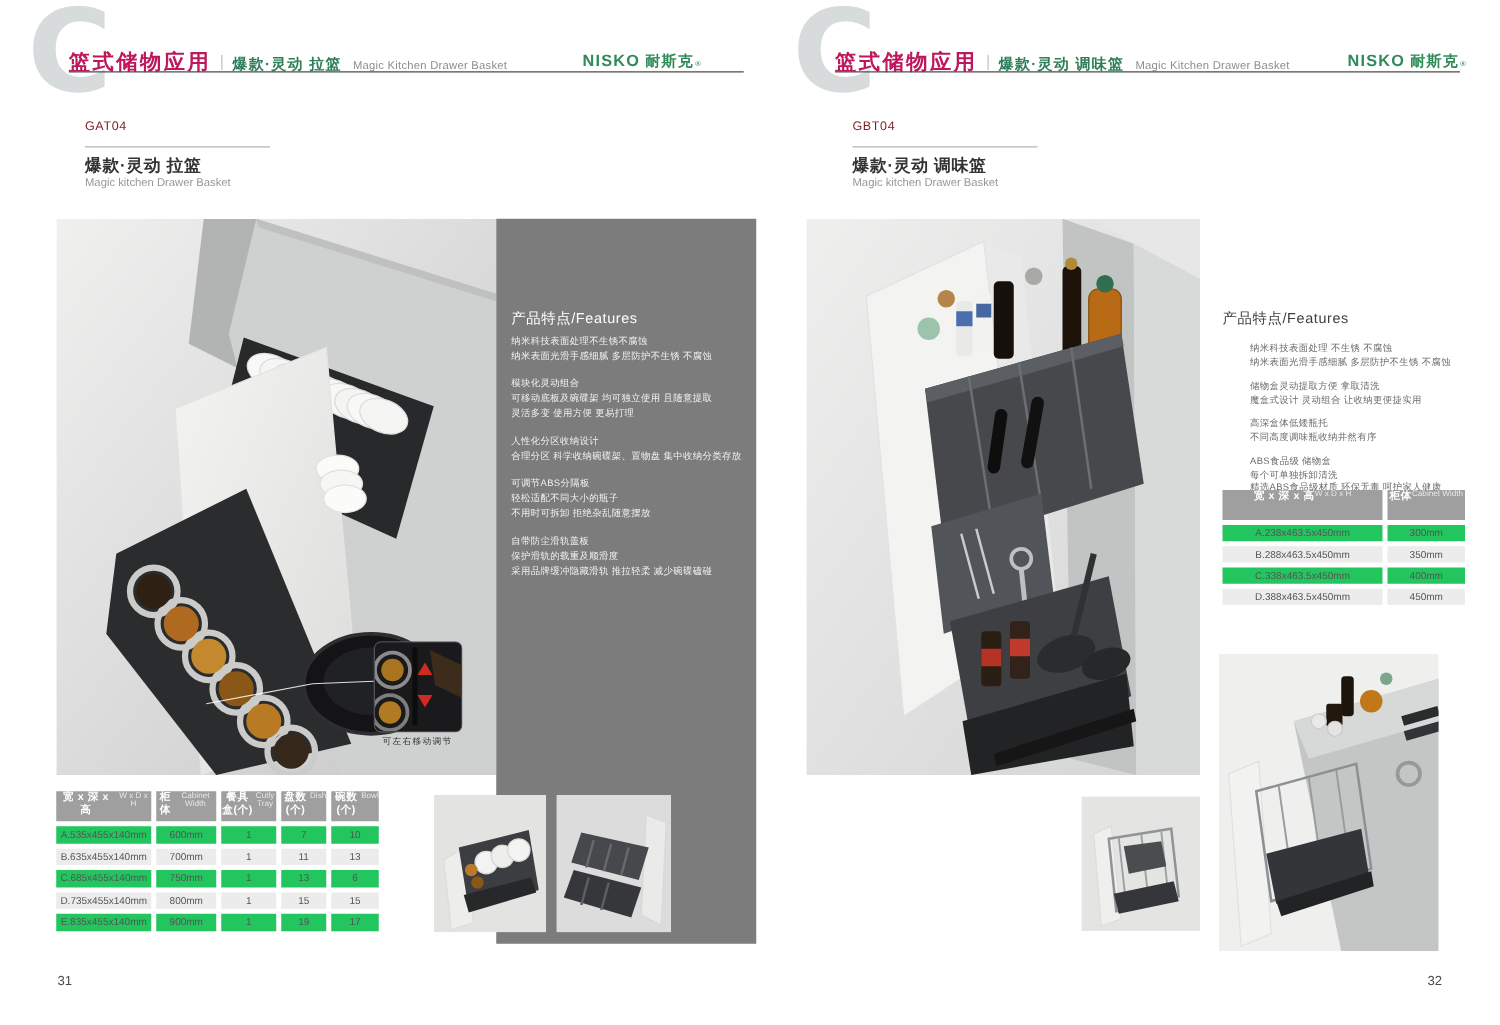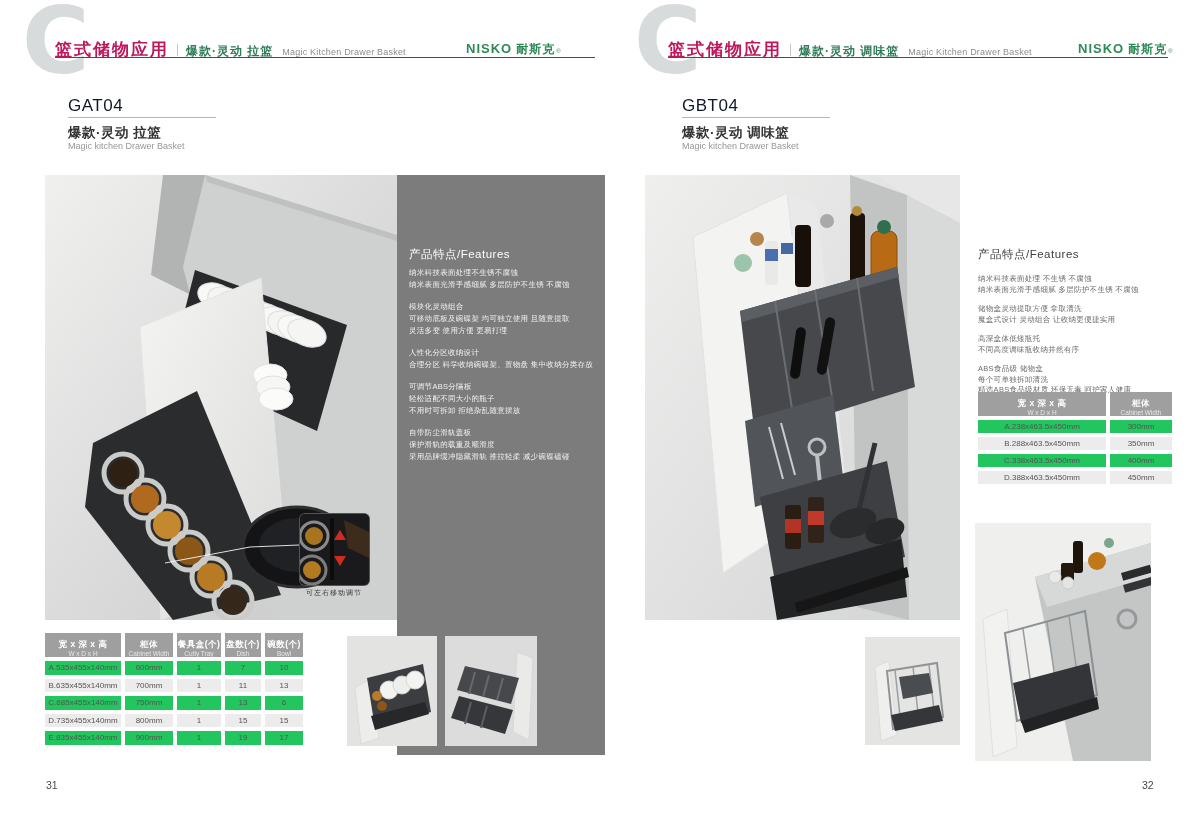--- a/index.html
+++ b/index.html
@@ -15,45 +15,45 @@
            margin:0 8px;align-self:center;}
   .hdr-series{font-size:12px;font-weight:bold;color:#2e7c58;letter-spacing:1px;}
   .hdr-en{font-size:9px;color:#8d8d8d;margin-left:9px;letter-spacing:.2px;}
   .hdr-line{position:absolute;top:57px;height:1px;background:#4d4d4d;}
   .logo{position:absolute;top:41px;display:flex;align-items:baseline;white-space:nowrap;color:#2f8a58;}
   .logo-en{font-size:13px;font-weight:800;letter-spacing:1px;}
   .logo-cn{font-size:12px;font-weight:800;margin-left:4px;letter-spacing:1px;}
   .logo-reg{font-size:6px;vertical-align:super;margin-left:1px;}
 
   
-  .prod-code{position:absolute;font-size:17px;color:#0f172a;letter-spacing:.5px;}
+  .prod-code{position:absolute;font-size:10px;color:#7f1d1d;letter-spacing:.5px;}
   .prod-rule{position:absolute;height:1px;background:#b5b5b5;}
   .prod-name{position:absolute;font-size:13.5px;font-weight:bold;color:#333;letter-spacing:.5px;}
   .prod-en{position:absolute;font-size:9px;color:#979797;}
 
   
   .photo{position:absolute;overflow:hidden;}
   .gray-panel{position:absolute;left:397px;top:175px;width:208px;height:580px;background:#7c7c7c;}
   .feat-title-dark{position:absolute;left:12px;top:72px;font-size:11.5px;color:#ffffff;letter-spacing:.5px;}
   .feat-groups{position:absolute;}
   .feat-groups .grp{margin-bottom:10px;}
   .feat-line{font-size:7.5px;line-height:12px;color:#f1f1f1;white-space:nowrap;letter-spacing:.3px;}
   .feat-title-light{position:absolute;left:978px;top:247px;font-size:11.5px;color:#3d3d3d;letter-spacing:.5px;}
   .feat-groups.light{left:978px;top:274px;}
   .feat-groups.light .grp{margin-bottom:9px;}
-  .feat-groups.light .feat-line{color:#6b6b6b;line-height:10.5px;}
+  .feat-groups.light .feat-line{color:#6b6b6b;line-height:10.5px;margin-left:22px;}
 
   
   .tbl{position:absolute;display:grid;gap:4px;}
   .tbl-left{left:45px;top:633px;grid-template-columns:76px 48px 44px 36px 38px;
             grid-template-rows:24px repeat(5,13.5px);}
   .tbl-right{left:978px;top:392px;grid-template-columns:128px 62px;
              grid-template-rows:24px repeat(4,13px);}
-  .th{background:#9f9f9f;color:#fff;text-align:center;display:flex;flex-direction:column;
-      justify-content:flex-end;line-height:1.15;}
+  .th{background:#9f9f9f;color:#fff;text-align:center;display:flex;flex-direction:row;
+      justify-content:center;line-height:1.15;}
   .th .cn{font-size:8.5px;font-weight:bold;letter-spacing:.5px;}
   .th .en{font-size:6.5px;color:#e8e8e8;}
   .td{display:flex;align-items:center;justify-content:center;font-size:8px;color:#555;}
   .row-a .td{background:#22c55e;}
   .row-b .td{background:#ececec;}
   .row{display:contents;}
 
   
   .inset{position:absolute;left:299px;top:513px;width:69px;height:71px;background:#1a1a1c;
          border-radius:6px;border:1px solid rgba(255,255,255,.25);overflow:hidden;}

